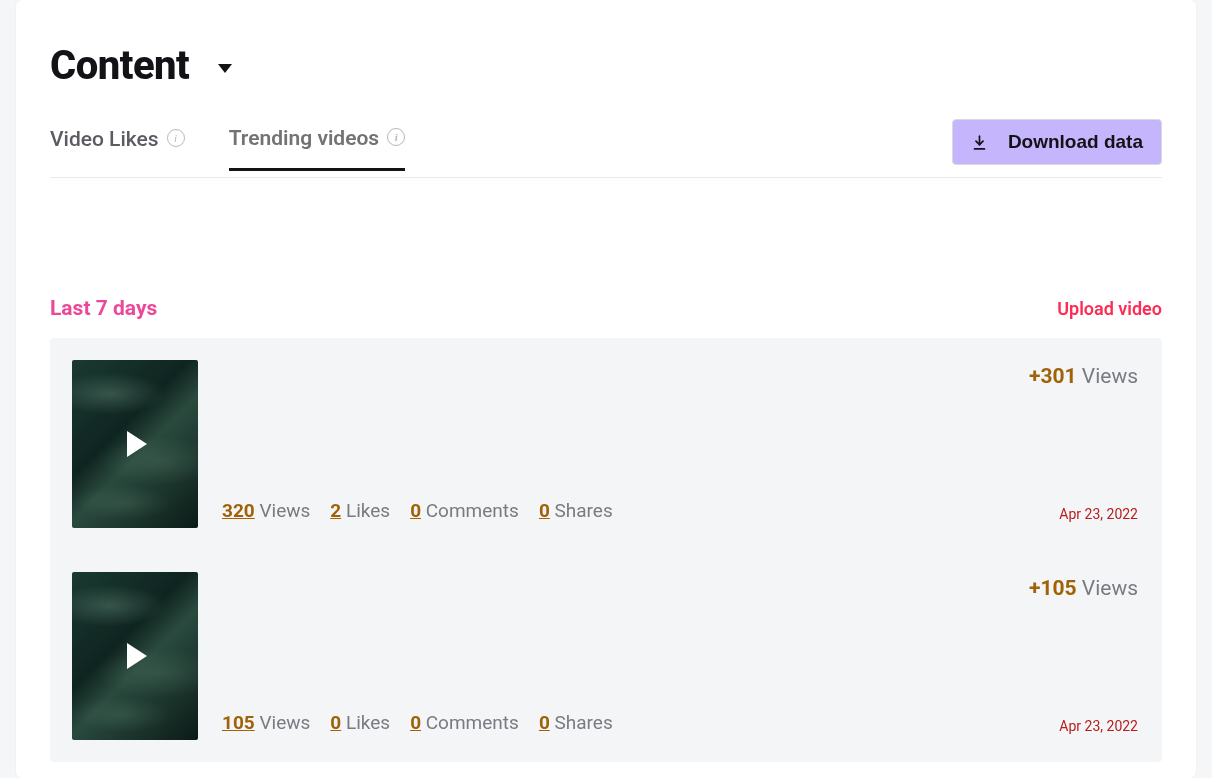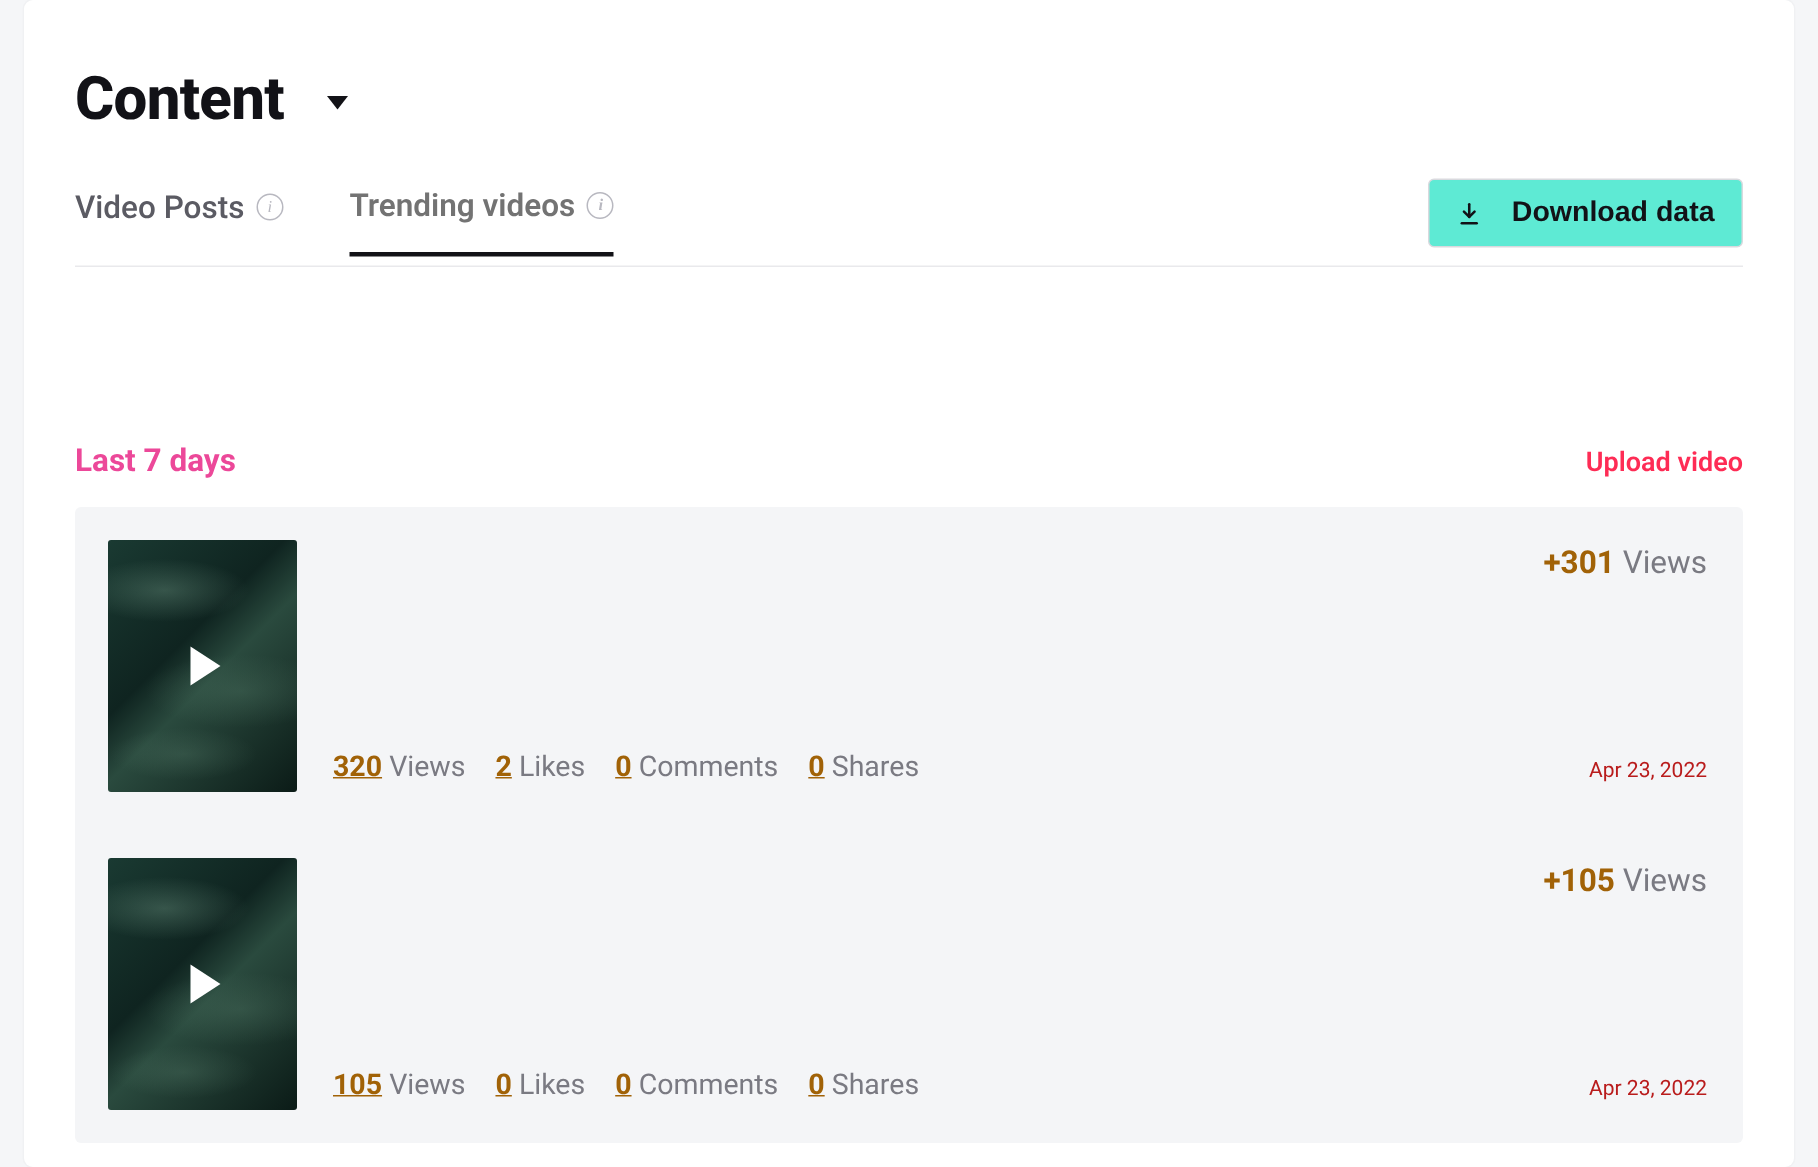--- a/index.html
+++ b/index.html
@@ -77,21 +77,21 @@
     margin-bottom: 2px;
   }
   .info-icon::after { content: "i"; }
   .spacer { flex: 1; }
   .download-btn {
     display: flex;
     align-items: center;
     gap: 20px;
     border: 1px solid #d9d9de;
     border-radius: 4px;
-    background: #5eead4;
+    background: #c4b5fd;
     padding: 11px 18px;
     font-size: 19px;
     font-weight: 600;
     color: #121217;
     cursor: pointer;
     margin-bottom: 12px;
   }
   .download-icon svg { display: block; }
   .section-header {
     display: flex;
@@ -186,21 +186,21 @@
 
 <div class="panel">
 
   <div class="title-row">
     <h1 class="page-title">Content</h1>
     <span class="caret-down-icon"></span>
   </div>
 
   <div class="tab-row">
     <div class="tab">
-      <span>Video Posts</span>
+      <span>Video Likes</span>
       <span class="info-icon"></span>
     </div>
     <div class="tab active">
       <span>Trending videos</span>
       <span class="info-icon"></span>
     </div>
     <div class="spacer"></div>
     <button class="download-btn">
       <span class="download-icon">
         <svg width="17" height="17" viewBox="0 0 24 24" fill="none" stroke="#121217" stroke-width="2.4" stroke-linecap="round" stroke-linejoin="round">

